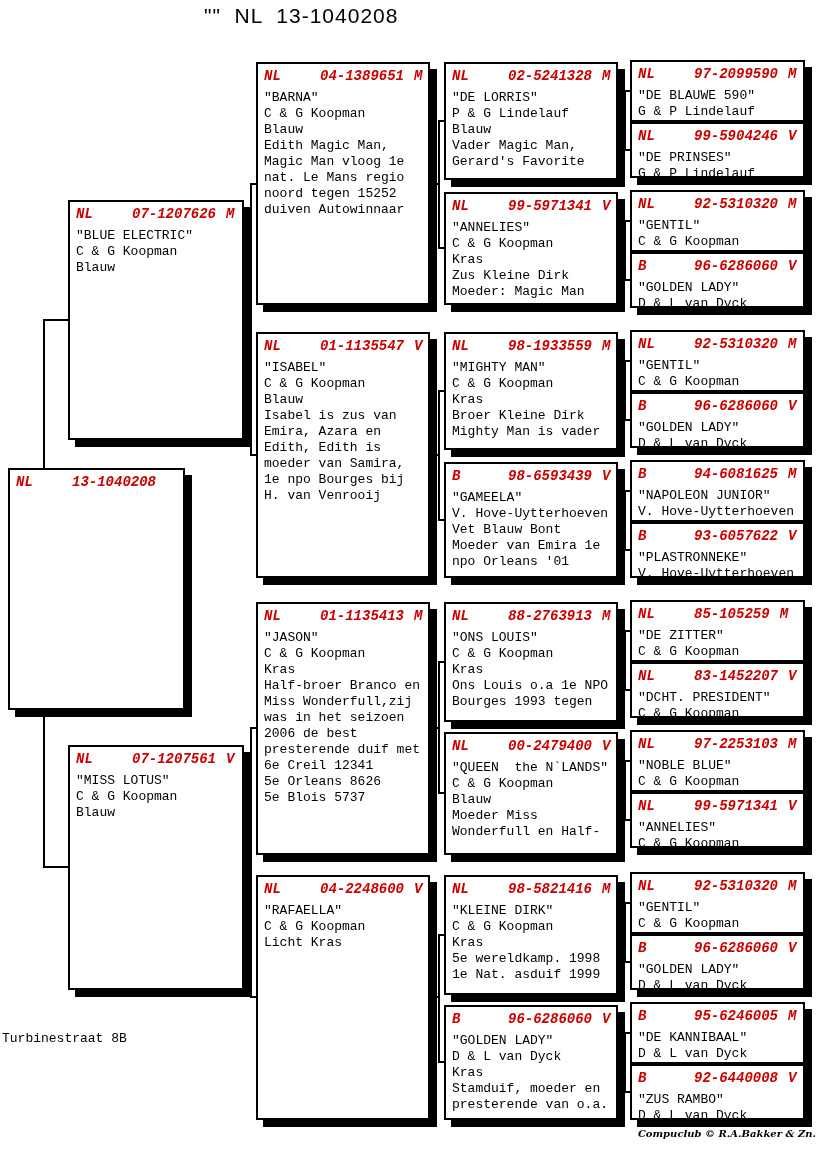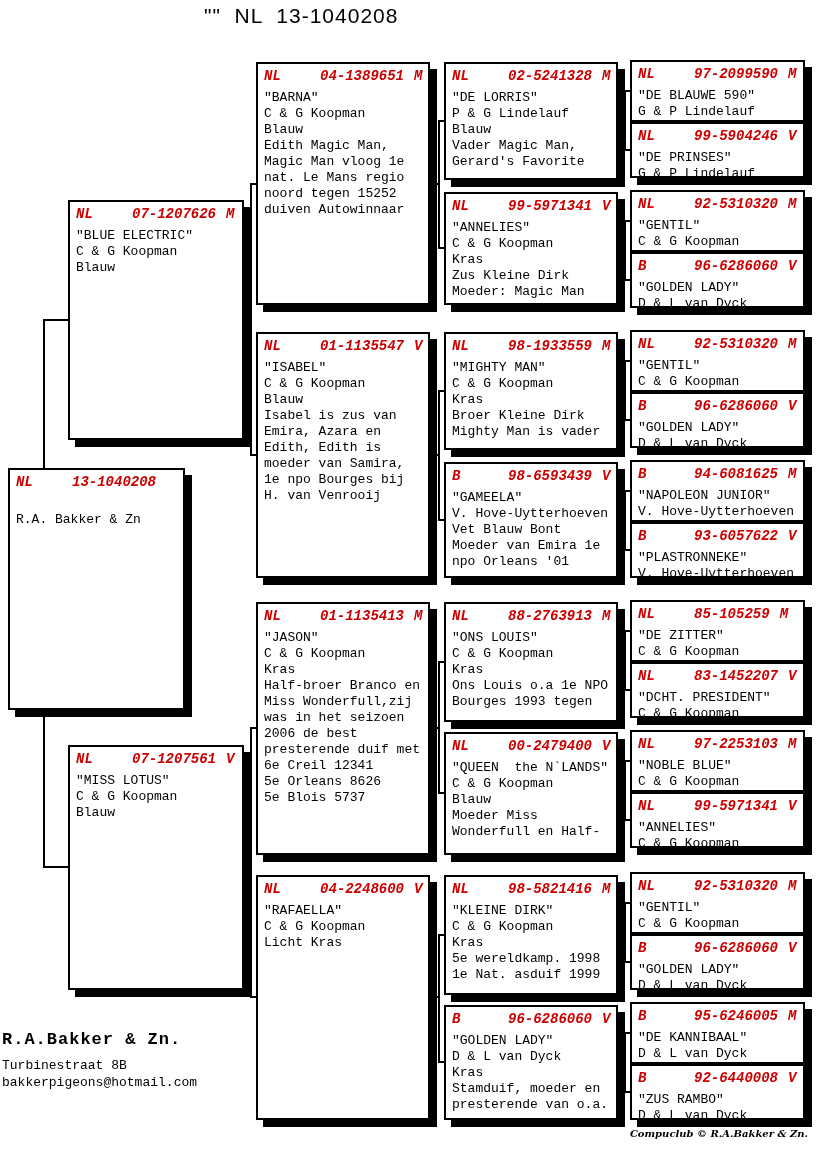--- a/index.html
+++ b/index.html
@@ -25,35 +25,33 @@
   .box-header .country { width:56px; flex:none; }
   .box-header .sex { margin-left:10px; }
   .box-body { padding:6px 3px 0 6px; font-size:13px; line-height:16px; color:#000; }
   .bodyline { white-space:pre; min-height:16px; }
   #owner { position:absolute; left:2px; top:1030px; color:#000; }
   #owner .owner-name {
     font-weight:bold; font-size:17px; letter-spacing:1px; margin-bottom:8px; white-space:pre;
   }
   #owner .owner-line { font-size:13px; line-height:17px; white-space:pre; }
   #footer {
-    position:absolute; right:8px; top:1128px;
+    position:absolute; right:0; top:1128px;
     font-family:"DejaVu Serif","Liberation Serif",serif;
     font-style:italic; font-weight:bold; font-size:10px; color:#000; white-space:pre;
   }
 </style>
 </head>
 <body>
 
 <div id="page">
   <div id="title">""  NL  13-1040208</div>
 
   <div id="owner">
-    <div class="owner-name">R.A.Bakker &amp; Zn.</div>
     <div class="owner-line">Turbinestraat 8B</div>
-    <div class="owner-line">bakkerpigeons@hotmail.com</div>
   </div>
 
   <div id="footer">Compuclub © R.A.Bakker &amp; Zn.</div>
 <div class="line" style="left: 43px; top: 319px; width: 25px; height: 2px;"></div>
     <div class="line" style="left: 43px; top: 866px; width: 25px; height: 2px;"></div>
     <div class="line" style="left: 43px; top: 319px; width: 2px; height: 549px;"></div>
     <div class="line" style="left: 244px; top: 319px; width: 6px; height: 2px;"></div>
     <div class="line" style="left: 250px; top: 183px; width: 2px; height: 273px;"></div>
     <div class="line" style="left: 250px; top: 183px; width: 6px; height: 2px;"></div>
     <div class="line" style="left: 250px; top: 454px; width: 6px; height: 2px;"></div>
@@ -104,24 +102,20 @@
     <div class="line" style="left: 618px; top: 934px; width: 6px; height: 2px;"></div>
     <div class="line" style="left: 624px; top: 902px; width: 2px; height: 61px;"></div>
     <div class="line" style="left: 624px; top: 902px; width: 6px; height: 2px;"></div>
     <div class="line" style="left: 624px; top: 961px; width: 6px; height: 2px;"></div>
     <div class="line" style="left: 618px; top: 1061px; width: 6px; height: 2px;"></div>
     <div class="line" style="left: 624px; top: 1032px; width: 2px; height: 61px;"></div>
     <div class="line" style="left: 624px; top: 1032px; width: 6px; height: 2px;"></div>
     <div class="line" style="left: 624px; top: 1091px; width: 6px; height: 2px;"></div>
     <div class="box" style="left: 8px; top: 468px; width: 177px; height: 242px;">
       <div class="box-header"><span class="country">NL</span><span class="ring">13-1040208</span><span class="sex"></span></div>
-      <div class="box-body">
-        <div class="bodyline"></div>
-        <div class="bodyline">R.A. Bakker &amp; Zn</div>
-      </div>
     </div>
     <div class="box" style="left: 68px; top: 200px; width: 176px; height: 240px;">
       <div class="box-header"><span class="country">NL</span><span class="ring">07-1207626</span><span class="sex">M</span></div>
       <div class="box-body">
         <div class="bodyline">"BLUE ELECTRIC"</div>
         <div class="bodyline">C &amp; G Koopman</div>
         <div class="bodyline">Blauw</div>
       </div>
     </div>
     <div class="box" style="left: 68px; top: 745px; width: 176px; height: 245px;">

